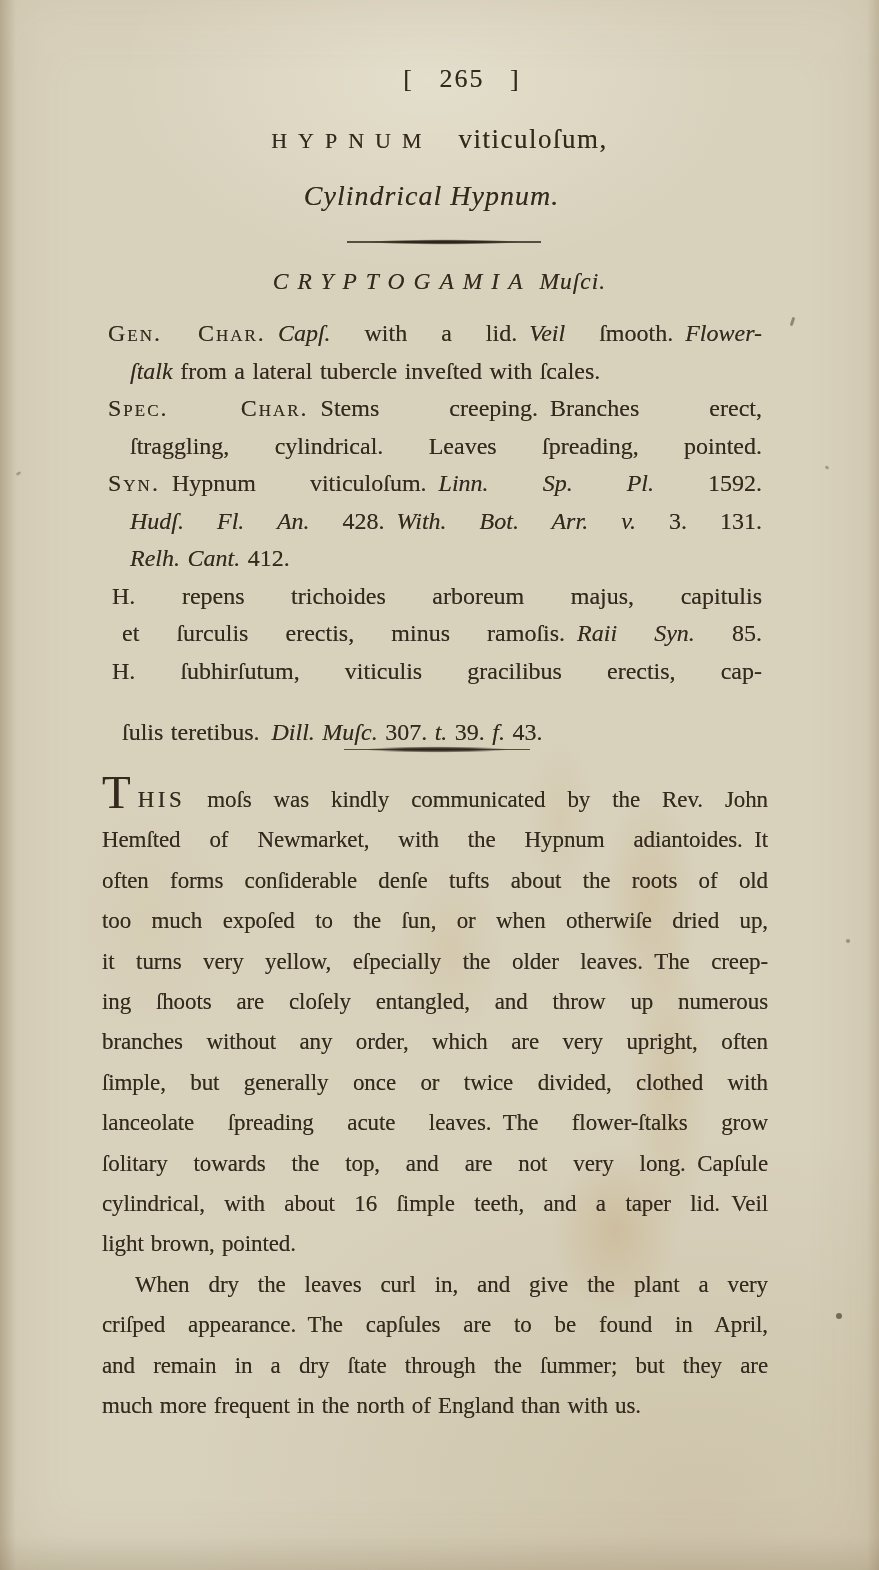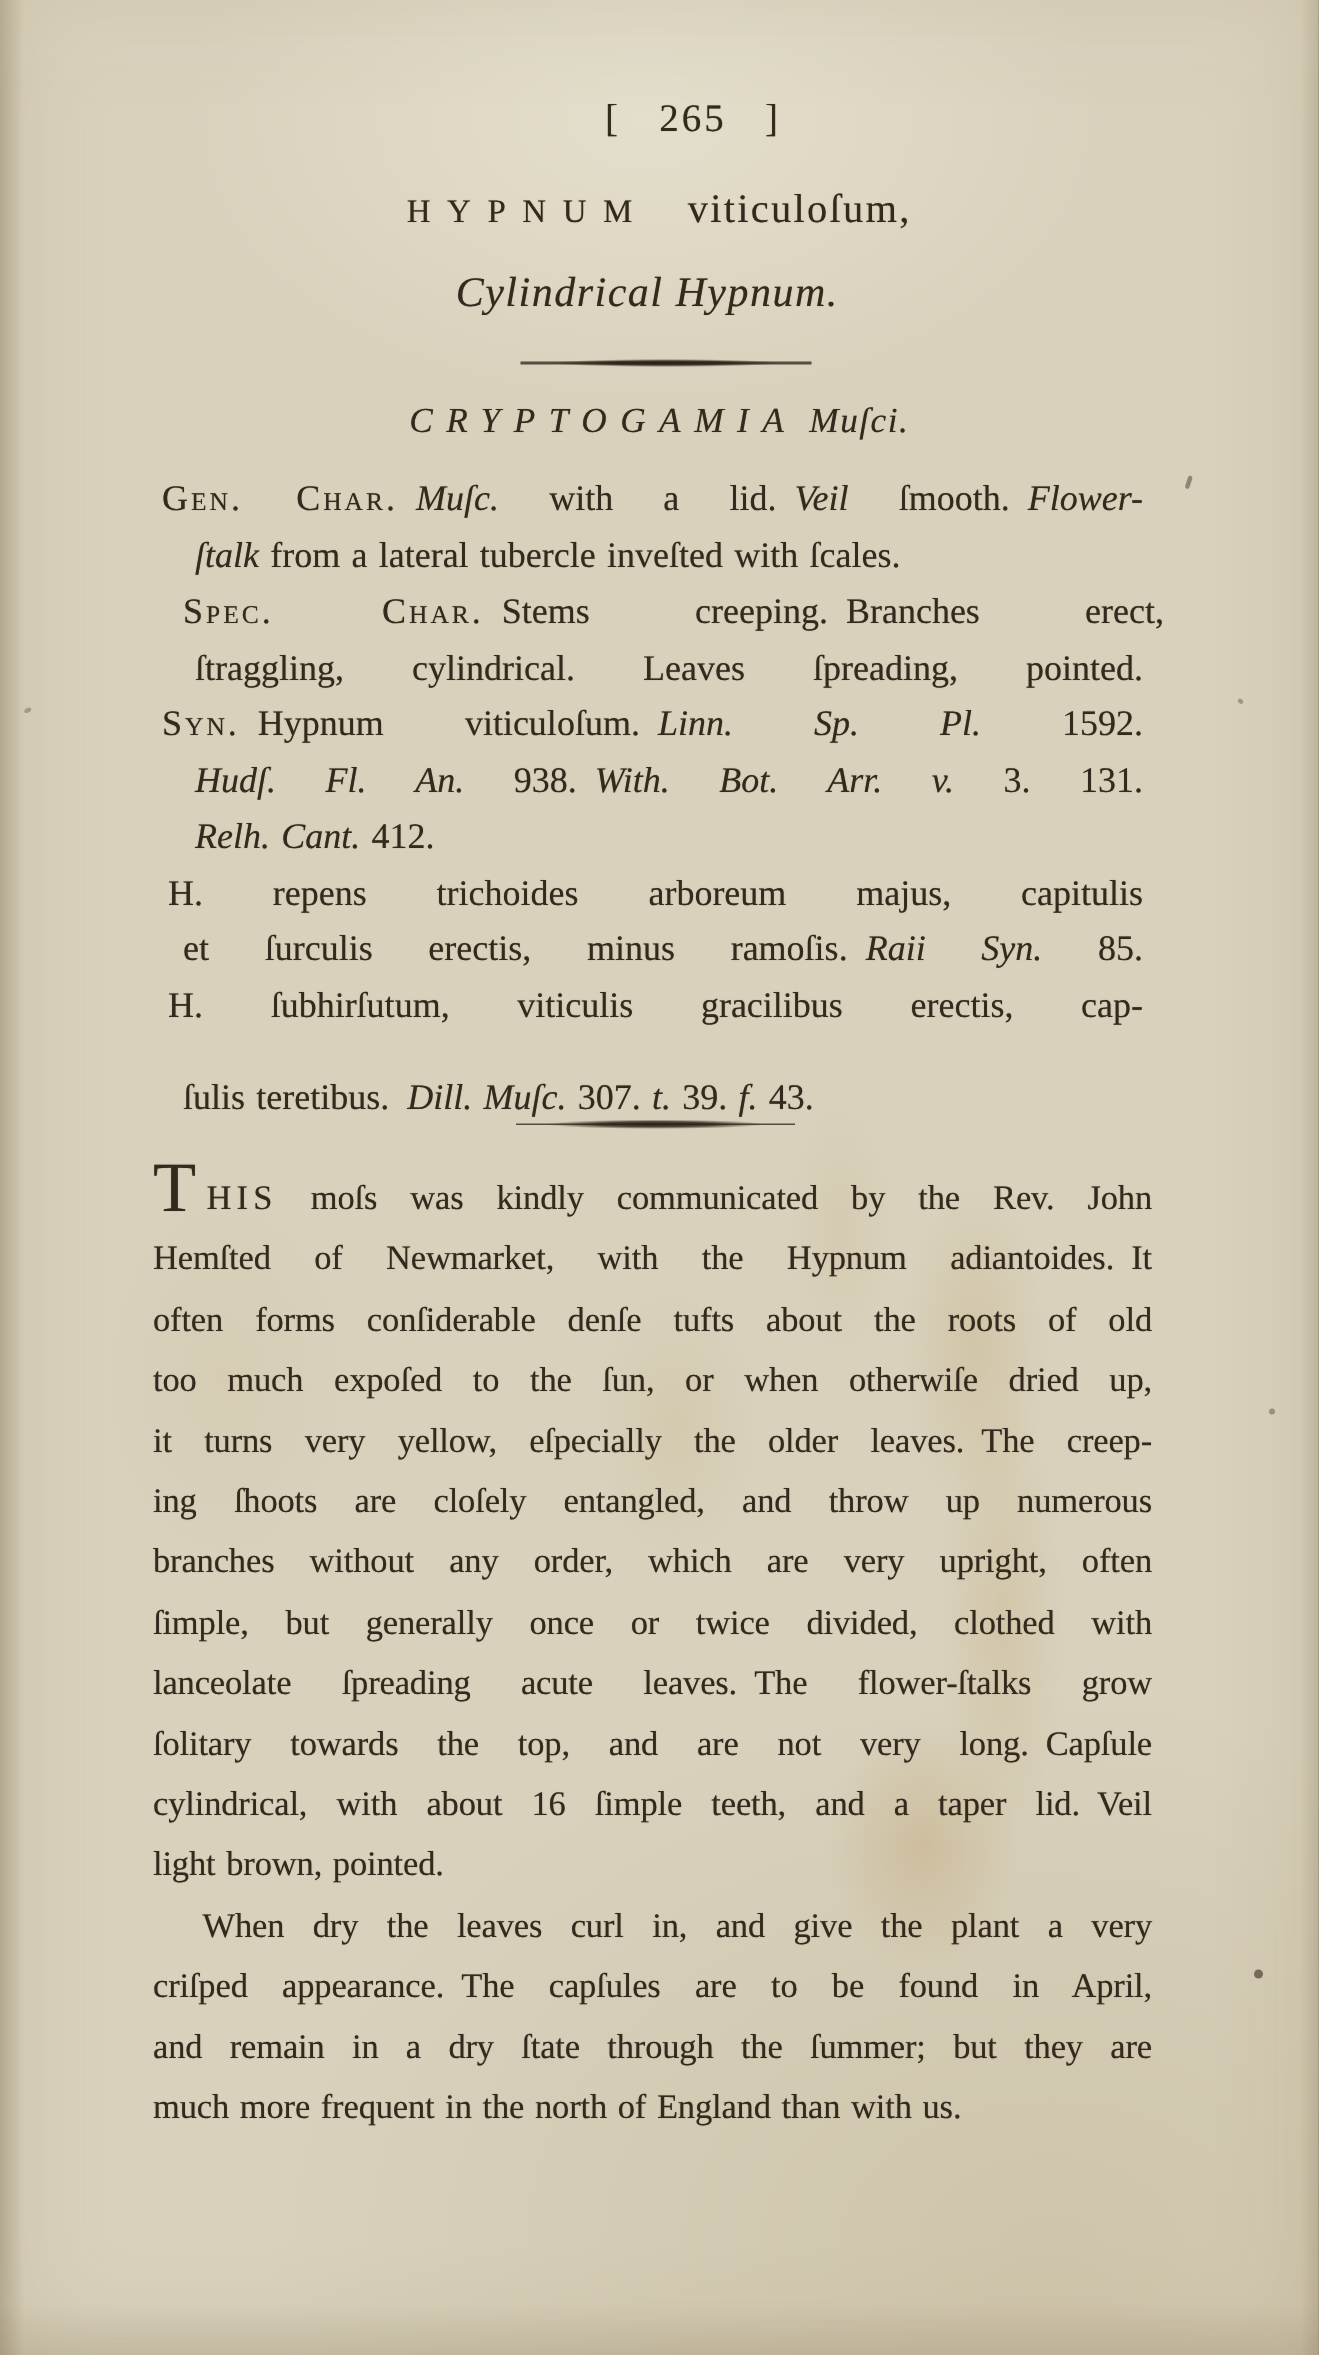--- a/index.html
+++ b/index.html
@@ -70,26 +70,26 @@
   <div class="rule rule1">
     <span class="taper"></span>
     <span class="core"></span>
   </div>
 
   <div class="crypto tex">
     <span class="order">CRYPTOGAMIA</span><span class="family">Muſci.</span>
   </div>
 
   <div class="midband tex">
-      <div class="line j" style="padding-left: 6px;"><span class="sc">Gen. Char.</span><span> </span><span class="i">Muſc.</span><span> with a lid. </span><span class="i">Veil</span><span> ſmooth. </span><span class="i">Flower-</span></div>
+      <div class="line j" style="padding-left: 6px;"><span class="sc">Gen. Char.</span><span> </span><span class="i">Capſ.</span><span> with a lid. </span><span class="i">Veil</span><span> ſmooth. </span><span class="i">Flower-</span></div>
       <div class="line" style="padding-left: 28px;"><span class="i">ſtalk</span><span> from a lateral tubercle inveſted with ſcales.</span></div>
-      <div class="line j" style="padding-left: 6px; margin-left: 14px;"><span class="sc">Spec. Char.</span><span> Stems creeping. Branches erect,</span></div>
+      <div class="line j" style="padding-left: 6px;"><span class="sc">Spec. Char.</span><span> Stems creeping. Branches erect,</span></div>
       <div class="line j" style="padding-left: 28px;"><span>ſtraggling, cylindrical. Leaves ſpreading, pointed.</span></div>
       <div class="line j" style="padding-left: 6px;"><span class="sc">Syn.</span><span> Hypnum viticuloſum. </span><span class="i">Linn. Sp. Pl.</span><span> 1592.</span></div>
-      <div class="line j" style="padding-left: 28px;"><span class="i">Hudſ. Fl. An.</span><span> 938. </span><span class="i">With. Bot. Arr. v.</span><span> 3. 131.</span></div>
+      <div class="line j" style="padding-left: 28px;"><span class="i">Hudſ. Fl. An.</span><span> 428. </span><span class="i">With. Bot. Arr. v.</span><span> 3. 131.</span></div>
       <div class="line" style="padding-left: 28px;"><span class="i">Relh. Cant.</span><span> 412.</span></div>
       <div class="line j" style="padding-left: 10px;"><span>H. repens trichoides arboreum majus, capitulis</span></div>
       <div class="line j" style="padding-left: 20px;"><span>et ſurculis erectis, minus ramoſis. </span><span class="i">Raii Syn.</span><span> 85.</span></div>
       <div class="line j" style="padding-left: 10px;"><span>H. ſubhirſutum, viticulis gracilibus erectis, cap-</span></div>
       <div class="line" style="padding-left: 20px; margin-top: 24px;"><span>ſulis teretibus. </span><span class="i">Dill. Muſc.</span><span> 307. </span><span class="i">t.</span><span> 39. </span><span class="i">f.</span><span> 43.</span></div>
     </div>
 
   <div class="rule rule2">
     <span class="taper"></span>
     <span class="core"></span>

